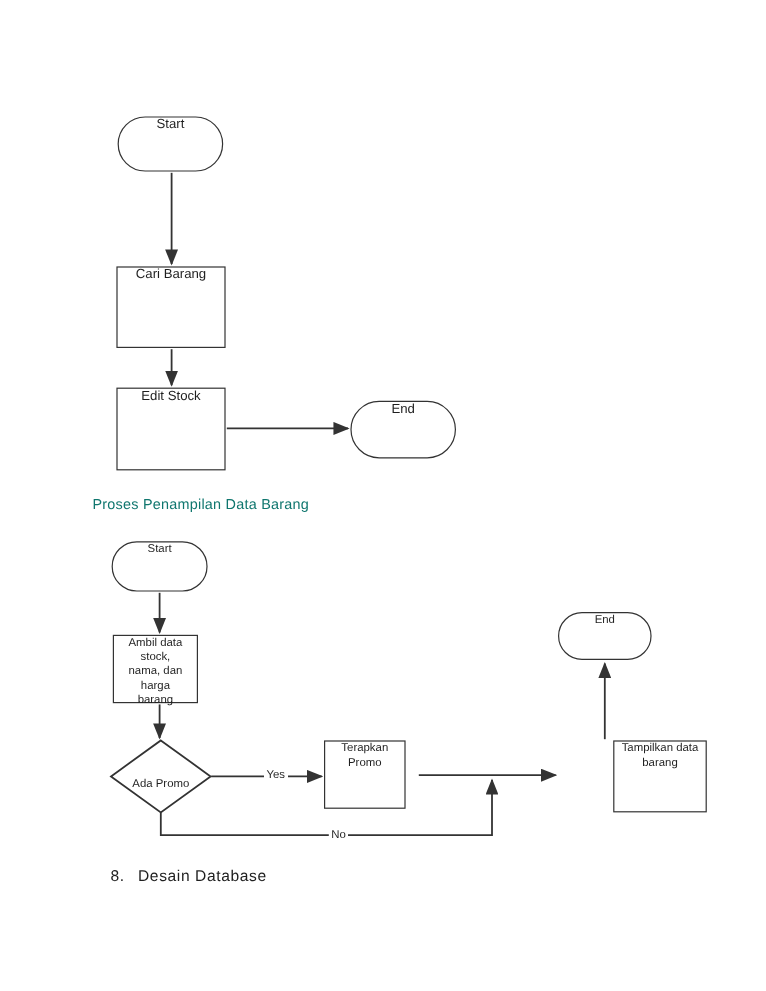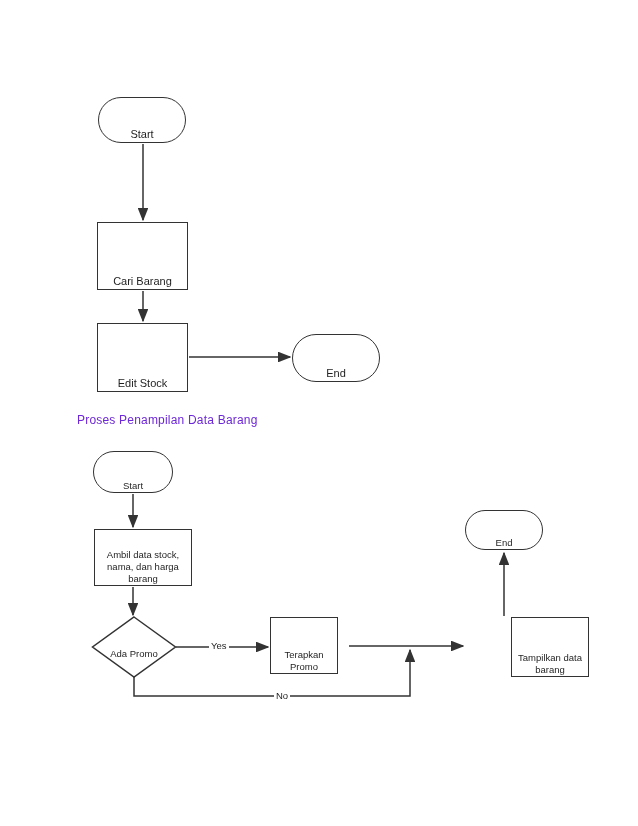--- a/index.html
+++ b/index.html
@@ -12,61 +12,61 @@
     overflow:hidden;
   }
   svg.connectors{position:absolute;left:0;top:0;width:638px;height:826px;}
 
   
   .node{
     position:absolute;
     box-sizing:border-box;
     border:1.5px solid #333333;
     background:#ffffff;
-    display:flex;align-items:flex-end;justify-content:center;
+    display:flex;align-items:flex-start;justify-content:center;
     text-align:center;
     color:#1f1f1f;
   }
   .node span{white-space:pre-line;line-height:1.25;}
   .pill1{border-radius:23px;}
   .pill2{border-radius:21px;}
   .c1{font-size:11px;}
   .c2{font-size:9.5px;}
 
   #c1-start{left:98px;top:97px;width:88px;height:46px;}
   #c1-cari{left:97px;top:222px;width:91px;height:68px;}
   #c1-edit{left:97px;top:323px;width:91px;height:69px;}
   #c1-end{left:292px;top:334px;width:88px;height:48px;border-radius:24px;}
 
   #c2-start{left:93px;top:451px;width:80px;height:42px;}
-  #c2-ambil{left:94px;top:529px;width:98px;height:57px;}
+  #c2-ambil{left:94px;top:529px;width:71px;height:57px;}
   #c2-terapkan{left:270px;top:617px;width:68px;height:57px;}
   #c2-tampilkan{left:465px;top:617px;width:78px;height:60px;margin-left:46px;}
   #c2-end{left:465px;top:510px;width:78px;height:40px;border-radius:20px;}
 
   
   #c2-ada-label{
     position:absolute;left:92px;top:648px;width:84px;
     text-align:center;font-size:9.5px;color:#1f1f1f;
   }
 
   
   .edge-label{
     position:absolute;
     background:#ffffff;
     font-size:9.5px;color:#1f1f1f;
     padding:0 2px;line-height:12px;
   }
-  #lbl-yes{left:209px;top:640px;}
+  #lbl-yes{left:220px;top:640px;}
   #lbl-no{left:274px;top:690px;}
 
   
   .caption{
     position:absolute;left:77px;top:412px;
-    font-size:12px;letter-spacing:0.2px;line-height:16px;color:#6d28d9;
+    font-size:12px;letter-spacing:0.2px;line-height:16px;color:#0f766e;
   }
   .list-item{
     position:absolute;left:92px;top:721px;
     font-size:13px;letter-spacing:0.5px;line-height:17px;color:#1f1f1f;
   }
   .list-item .num{display:inline-block;width:23px;}
 </style>
 </head>
 <body>
 
@@ -124,14 +124,17 @@
     <span>Tampilkan data
 barang</span>
   </div>
   <div class="node pill2 c2" id="c2-end">
     <span>End</span>
   </div>
 
   <div class="edge-label" id="lbl-yes">Yes</div>
   <div class="edge-label" id="lbl-no">No</div>
 
+  <div class="list-item">
+    <span class="num">8.</span><span>Desain Database</span>
+  </div>
 
 </div>
 
 </body></html>

